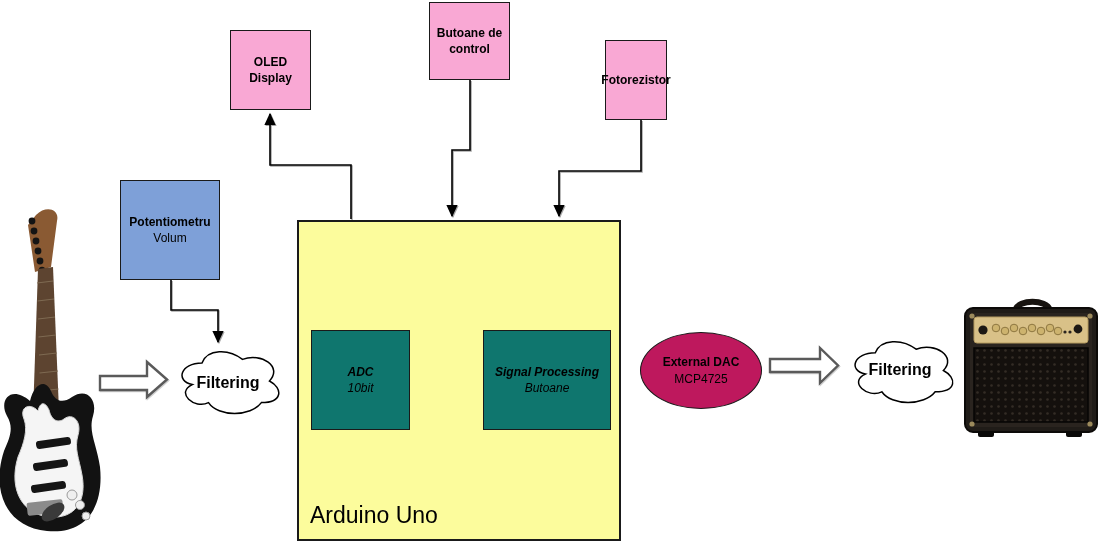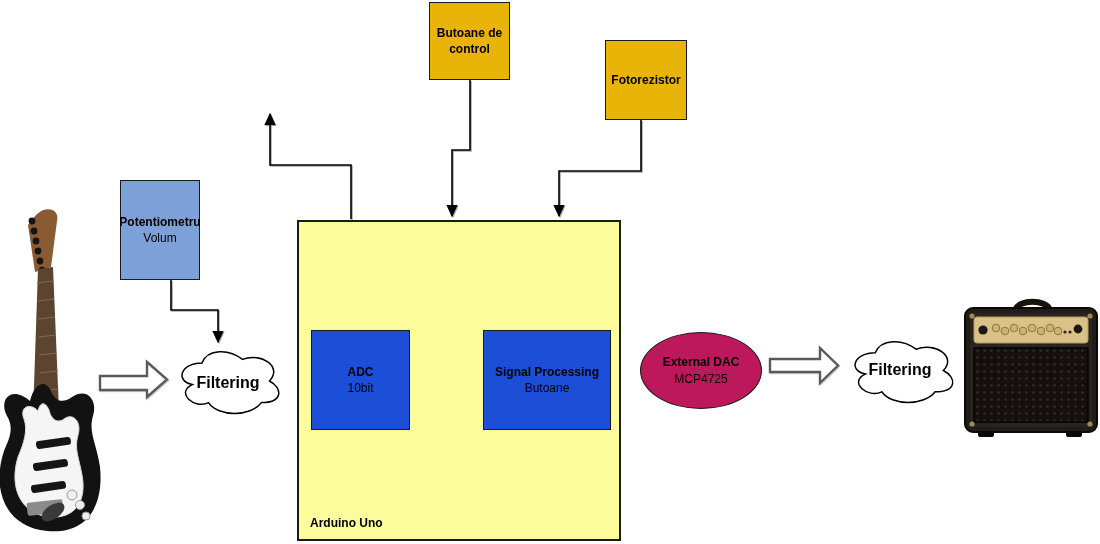--- a/index.html
+++ b/index.html
@@ -7,52 +7,56 @@
     position:relative;width:1100px;height:544px;background:#ffffff;
     font-family:"Liberation Sans",sans-serif;color:#000;overflow:hidden;
   }
   .layer{position:absolute;left:0;top:0;width:1100px;height:544px;}
   .node{
     position:absolute;display:flex;flex-direction:column;align-items:center;
     justify-content:center;text-align:center;border:1.5px solid #1a1a1a;
     font-size:12px;font-weight:bold;line-height:1.35;box-sizing:border-box;z-index:2;
   }
   .node .sub{font-weight:normal;}
-  .purple{background:#eab308;}
+  .purple{background:#f9a8d4;}
   .blue{background:#7ea0d8;}
-  .green{background:#1d4ed8;}
+  .green{background:#0f766e;font-style:italic;}
   .yellow{background:#fcfc9c;border:2px solid #1a1a1a;}
   .ellipse{background:#be185d;border-radius:50%;}
   .arduino-label{
-    position:absolute;left:11px;bottom:8px;font-size:12px;font-weight:bold;
+    position:absolute;left:11px;bottom:8px;font-size:23px;font-weight:normal;
   }
   .cloud-label{
     position:absolute;z-index:3;font-size:16px;font-weight:bold;text-align:center;
   }
   .conn{stroke:#000;stroke-width:1.6;fill:none;filter:drop-shadow(1.5px 1.5px 0 rgba(130,130,130,.7));}
   .blockarrow{fill:#fff;stroke:#5a5a5a;stroke-width:2.4;stroke-linejoin:miter;
     filter:drop-shadow(1.5px 1.5px 0 rgba(160,160,160,.5));}
   .cloud{fill:#fff;stroke:#000;stroke-width:1.5;}
 </style>
 </head>
 <body>
 
 <div class="canvas">
 
+  <div class="node purple" style="left:230px;top:30px;width:81px;height:80px;">
+    <div>OLED</div>
+    <div>Display</div>
+  </div>
 
   <div class="node purple" style="left:429px;top:2px;width:81px;height:78px;">
     <div>Butoane de</div>
     <div>control</div>
   </div>
 
-  <div class="node purple" style="left:605px;top:40px;width:82px;height:80px;">
+  <div class="node purple" style="left:605px;top:40px;width:62px;height:80px;">
     <div>Fotorezistor</div>
   </div>
 
-  <div class="node blue" style="left:120px;top:180px;width:80px;height:100px;text-align:right;">
+  <div class="node blue" style="left:120px;top:180px;width:100px;height:100px;text-align:right;">
     <div>Potentiometru</div>
     <div class="sub">Volum</div>
   </div>
 
   <div class="node yellow" style="left:297px;top:220px;width:324px;height:321px;justify-content:flex-end;align-items:flex-start;">
     <span class="arduino-label">Arduino Uno</span>
   </div>
 
   <div class="node green" style="left:311px;top:330px;width:99px;height:100px;">
     <div>ADC</div>

